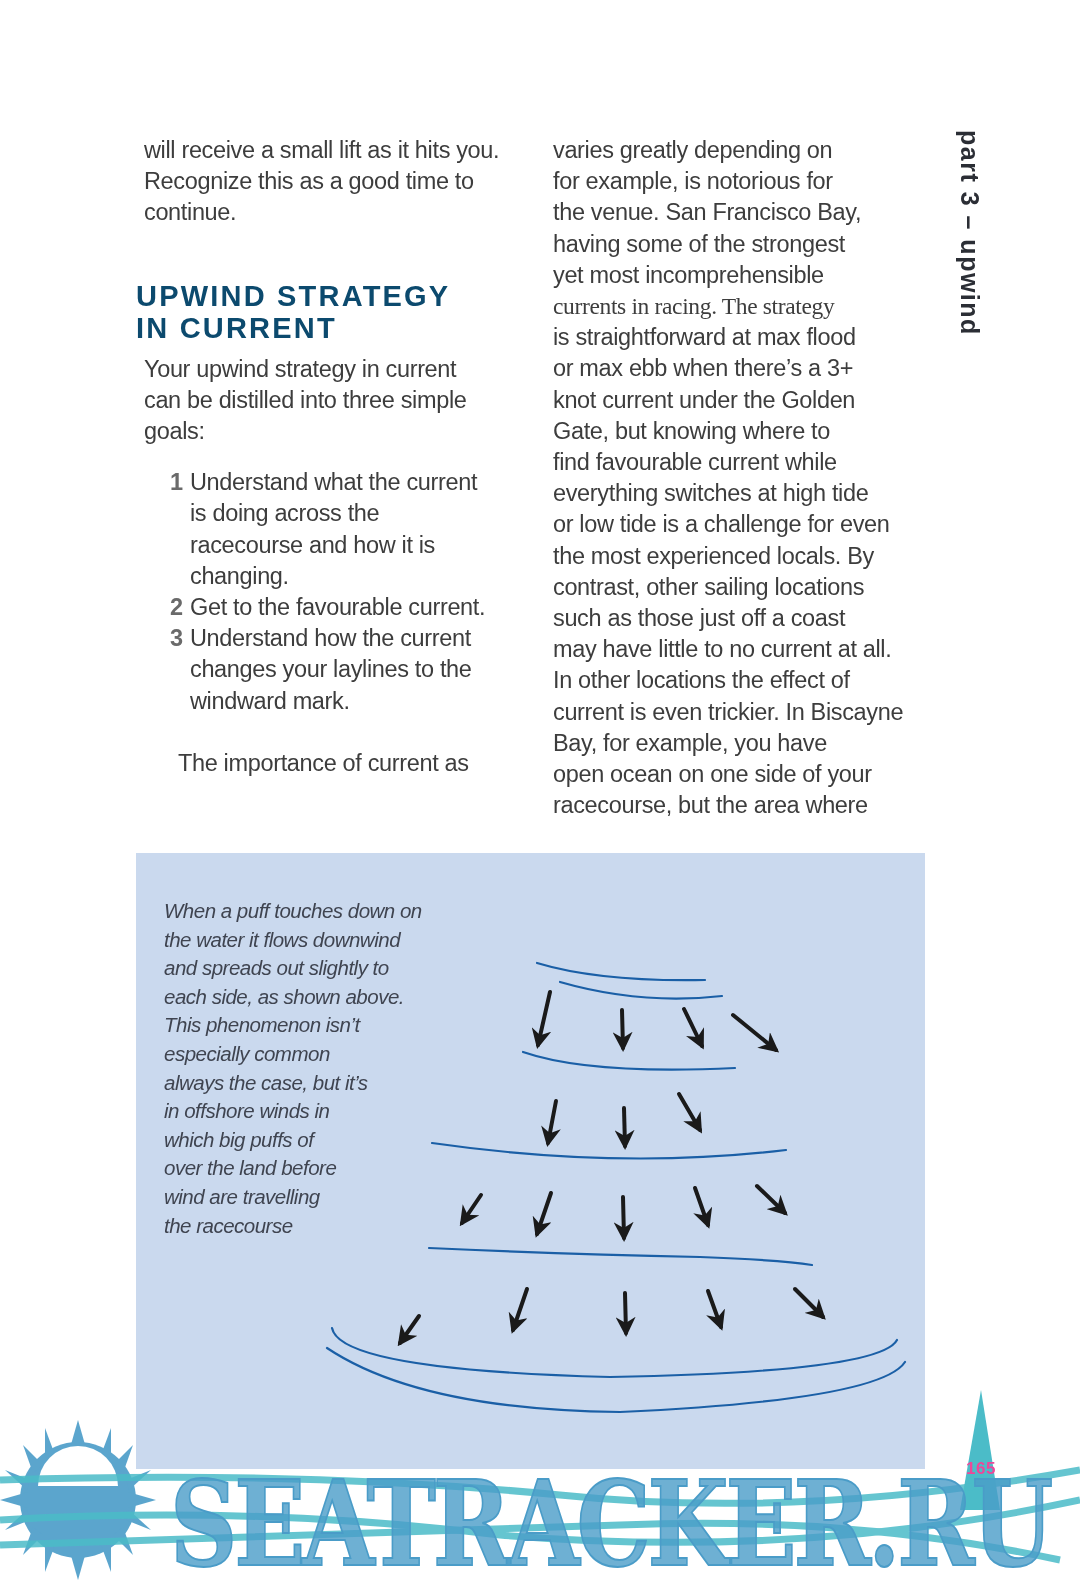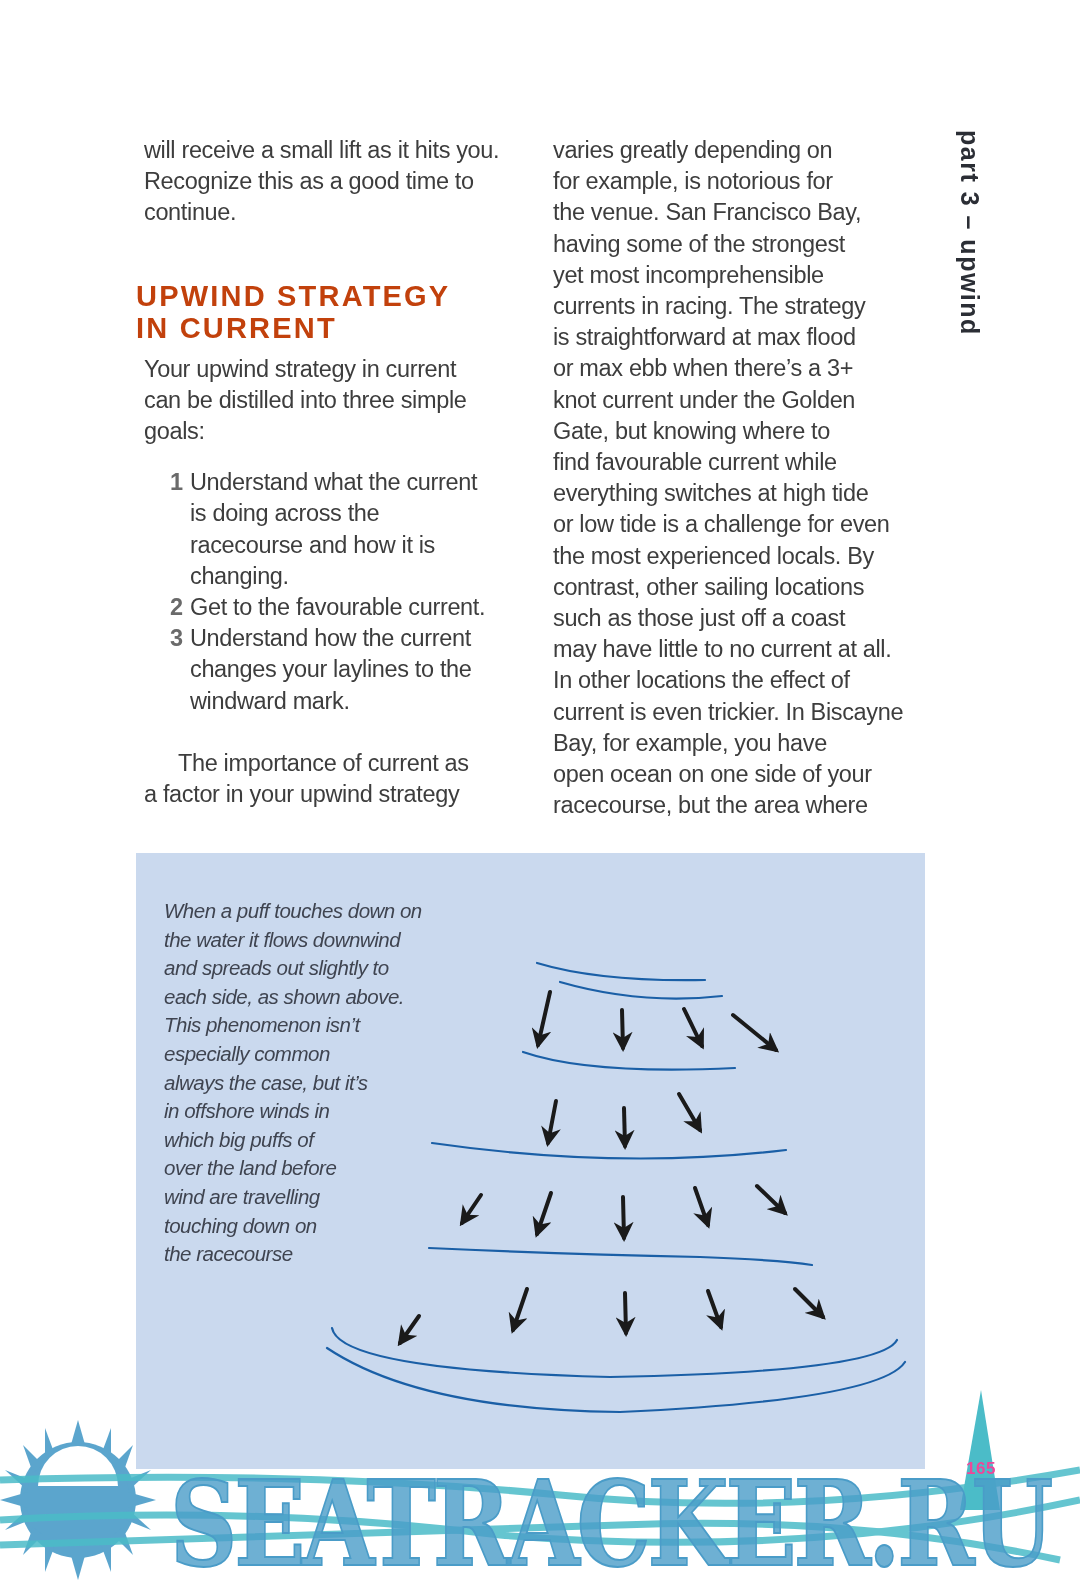--- a/index.html
+++ b/index.html
@@ -12,21 +12,21 @@
     .col {
       position: absolute; top: 127px;
       font-size: 23.5px; line-height: 31.2px;
       font-weight: 400; color: #3d3d3d;
       letter-spacing: -0.35px;
     }
     .col p { margin: 8px; }
     .col-left { left: 136px; width: 390px; }
     .col-right { left: 545px; width: 390px; }
     .heading {
-      margin: 51px 0 0 0; font-weight: 700; color: #c2410c;
+      margin: 51px 0 0 0; font-weight: 700; color: #0c4a6e;
       font-size: 29px; line-height: 32px; letter-spacing: 2.2px;
       text-transform: uppercase;
     }
     .heading span { display: block; }
     .intro { margin-top: 10px !important; }
     ol.goals { list-style: none; margin: 20px 0 0 0; padding: 0 0 0 34px; }
     ol.goals li { position: relative; padding-left: 20px; }
     ol.goals li .num {
       position: absolute; left: 0; top: 0; font-weight: 700; color: #6a6a6a;
     }
@@ -87,32 +87,31 @@
     </li>
     <li>
       <span class="num">3</span>
       <span>Understand how the current</span><br>
       <span>changes your laylines to the</span><br>
       <span>windward mark.</span>
     </li>
   </ol>
   <p class="para2">
     <span>The importance of current as</span><br>
-    <span style="display:inline-block;text-indent:0;">a factor in your upwind strategy</span>
   </p>
 </div>
 
 <div class="col col-right">
   <p id="right-lines">
       <span style="display: block; white-space: nowrap;">varies greatly depending on</span>
       <span style="display: block; white-space: nowrap;">for example, is notorious for</span>
       <span style="display: block; white-space: nowrap;">the venue. San Francisco Bay,</span>
       <span style="display: block; white-space: nowrap;">having some of the strongest</span>
       <span style="display: block; white-space: nowrap;">yet most incomprehensible</span>
-      <span style="display: block; white-space: nowrap;">currents in racing. The strategy</span>
+      <span style="display: block; white-space: nowrap; font-family: Liberation Serif, serif;">currents in racing. The strategy</span>
       <span style="display: block; white-space: nowrap;">is straightforward at max flood</span>
       <span style="display: block; white-space: nowrap;">or max ebb when there’s a 3+</span>
       <span style="display: block; white-space: nowrap;">knot current under the Golden</span>
       <span style="display: block; white-space: nowrap;">Gate, but knowing where to</span>
       <span style="display: block; white-space: nowrap;">find favourable current while</span>
       <span style="display: block; white-space: nowrap;">everything switches at high tide</span>
       <span style="display: block; white-space: nowrap;">or low tide is a challenge for even</span>
       <span style="display: block; white-space: nowrap;">the most experienced locals. By</span>
       <span style="display: block; white-space: nowrap;">contrast, other sailing locations</span>
       <span style="display: block; white-space: nowrap;">such as those just off a coast</span>
@@ -131,21 +130,20 @@
       <span>the water it flows downwind</span>
       <span>and spreads out slightly to</span>
       <span>each side, as shown above.</span>
       <span>This phenomenon isn’t</span>
       <span>especially common</span>
       <span>always the case, but it’s</span>
       <span>in offshore winds in</span>
       <span>which big puffs of</span>
       <span>over the land before</span>
       <span>wind are travelling</span>
-      <span>touching down on</span>
       <span>the racecourse</span>
     </p>
   <svg class="diagram" width="789" height="605" viewBox="136 853 789 605">
     <defs>
       <marker id="ah" viewBox="0 0 10 10" refX="8" refY="5" markerWidth="5" markerHeight="5" orient="auto">
         <path d="M0,0 L10,5 L0,10 L3,5 Z" fill="#1a1a1a"></path>
       </marker>
     </defs>
     <g fill="none" stroke="#1a5fa6" stroke-width="2.2" stroke-linecap="round">
       <path d="M537,963 Q600,982 705,980"></path>

